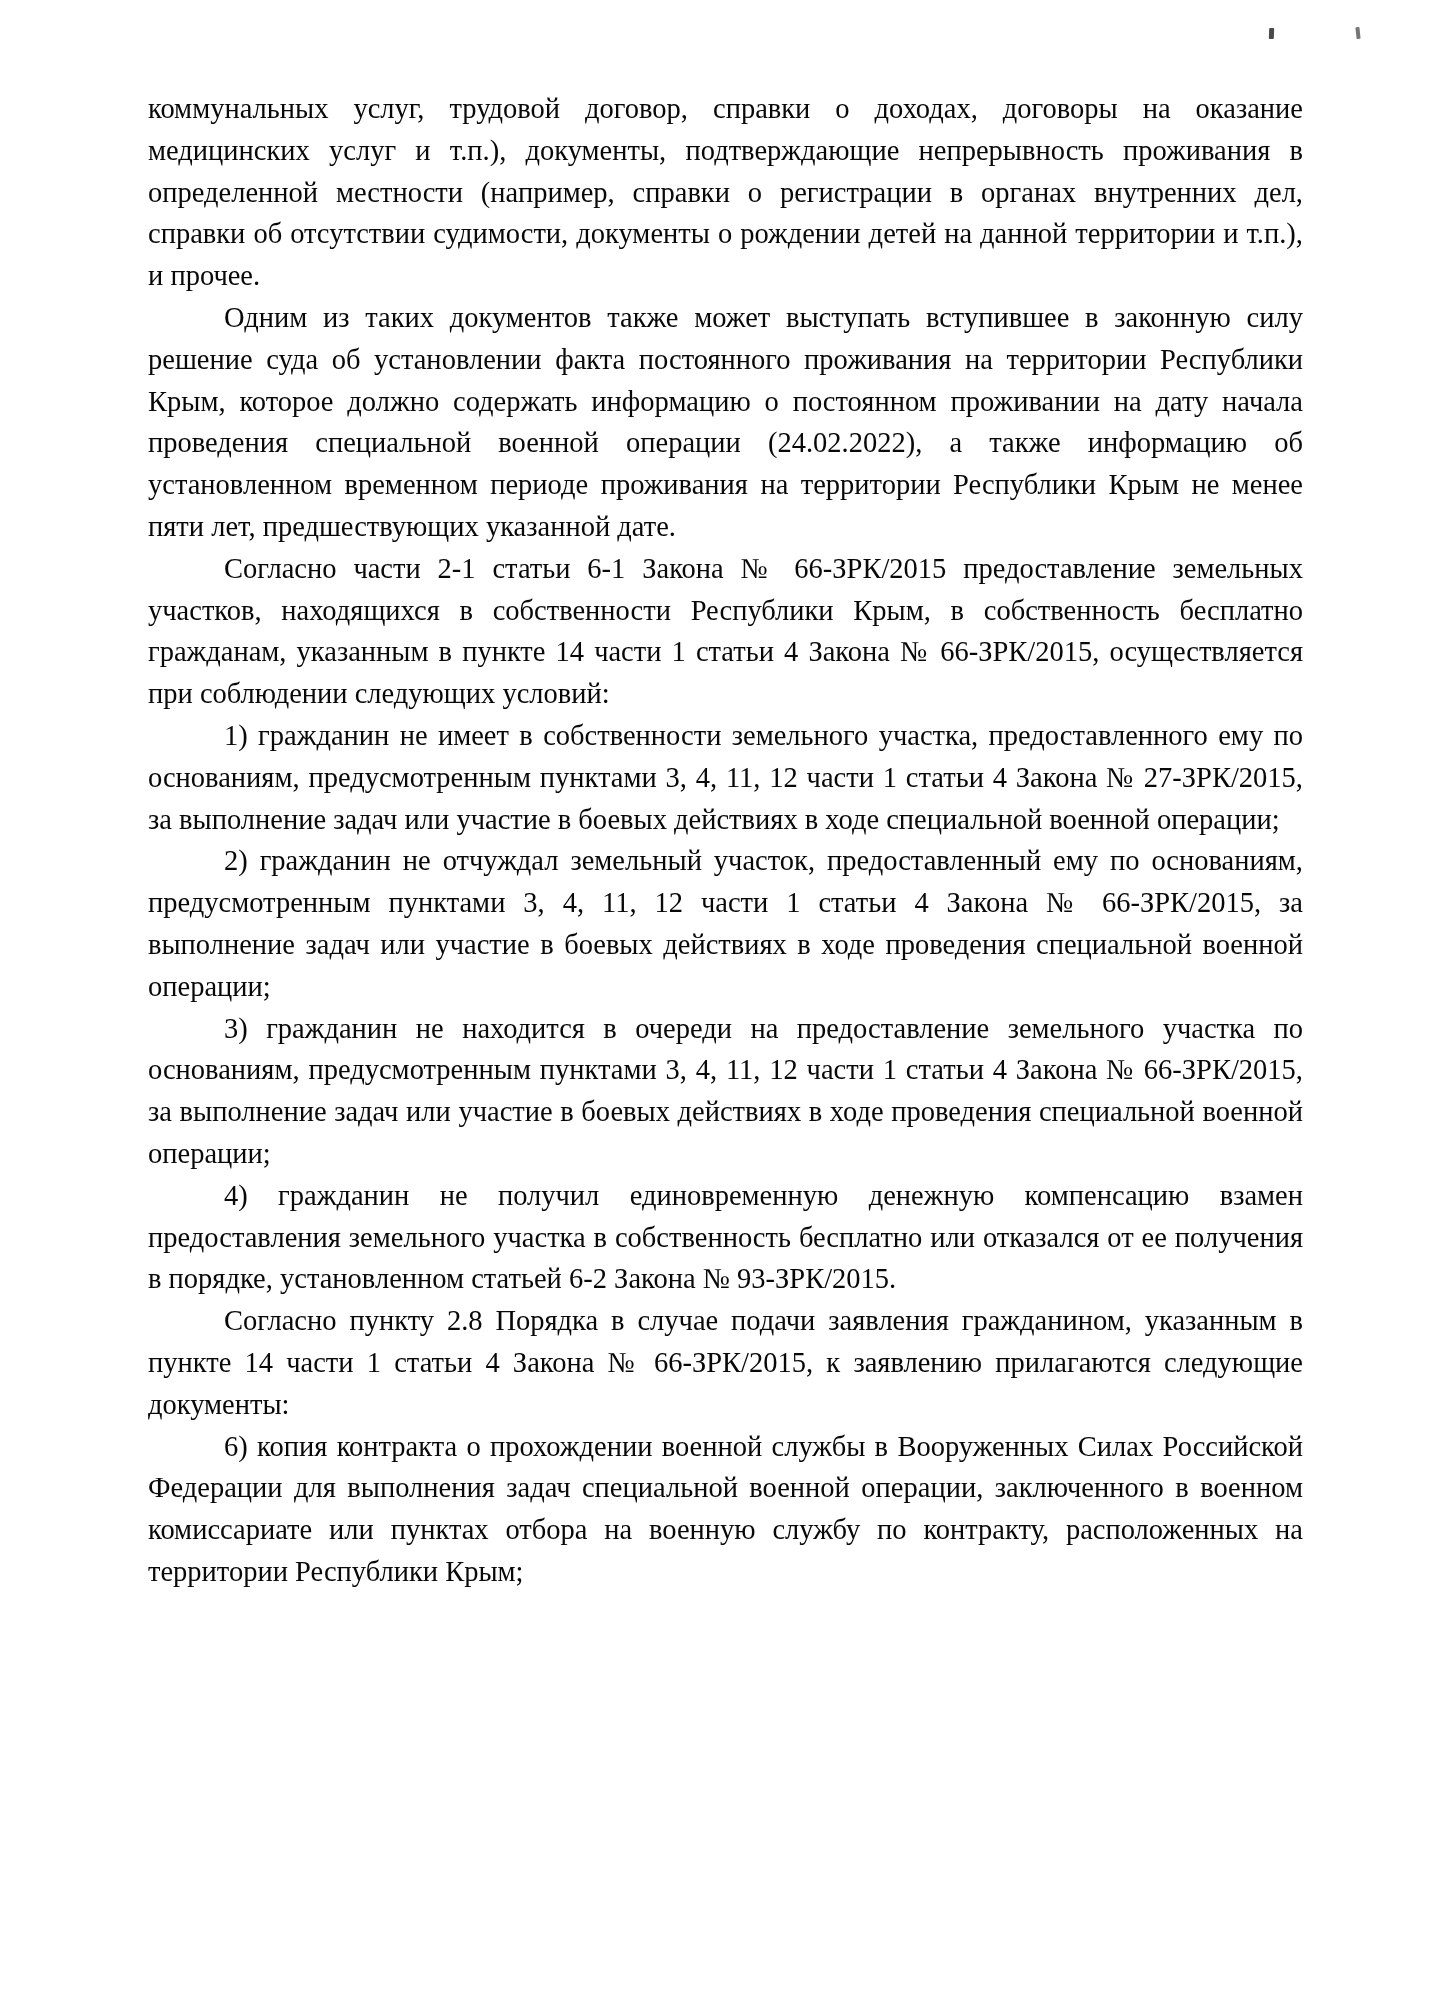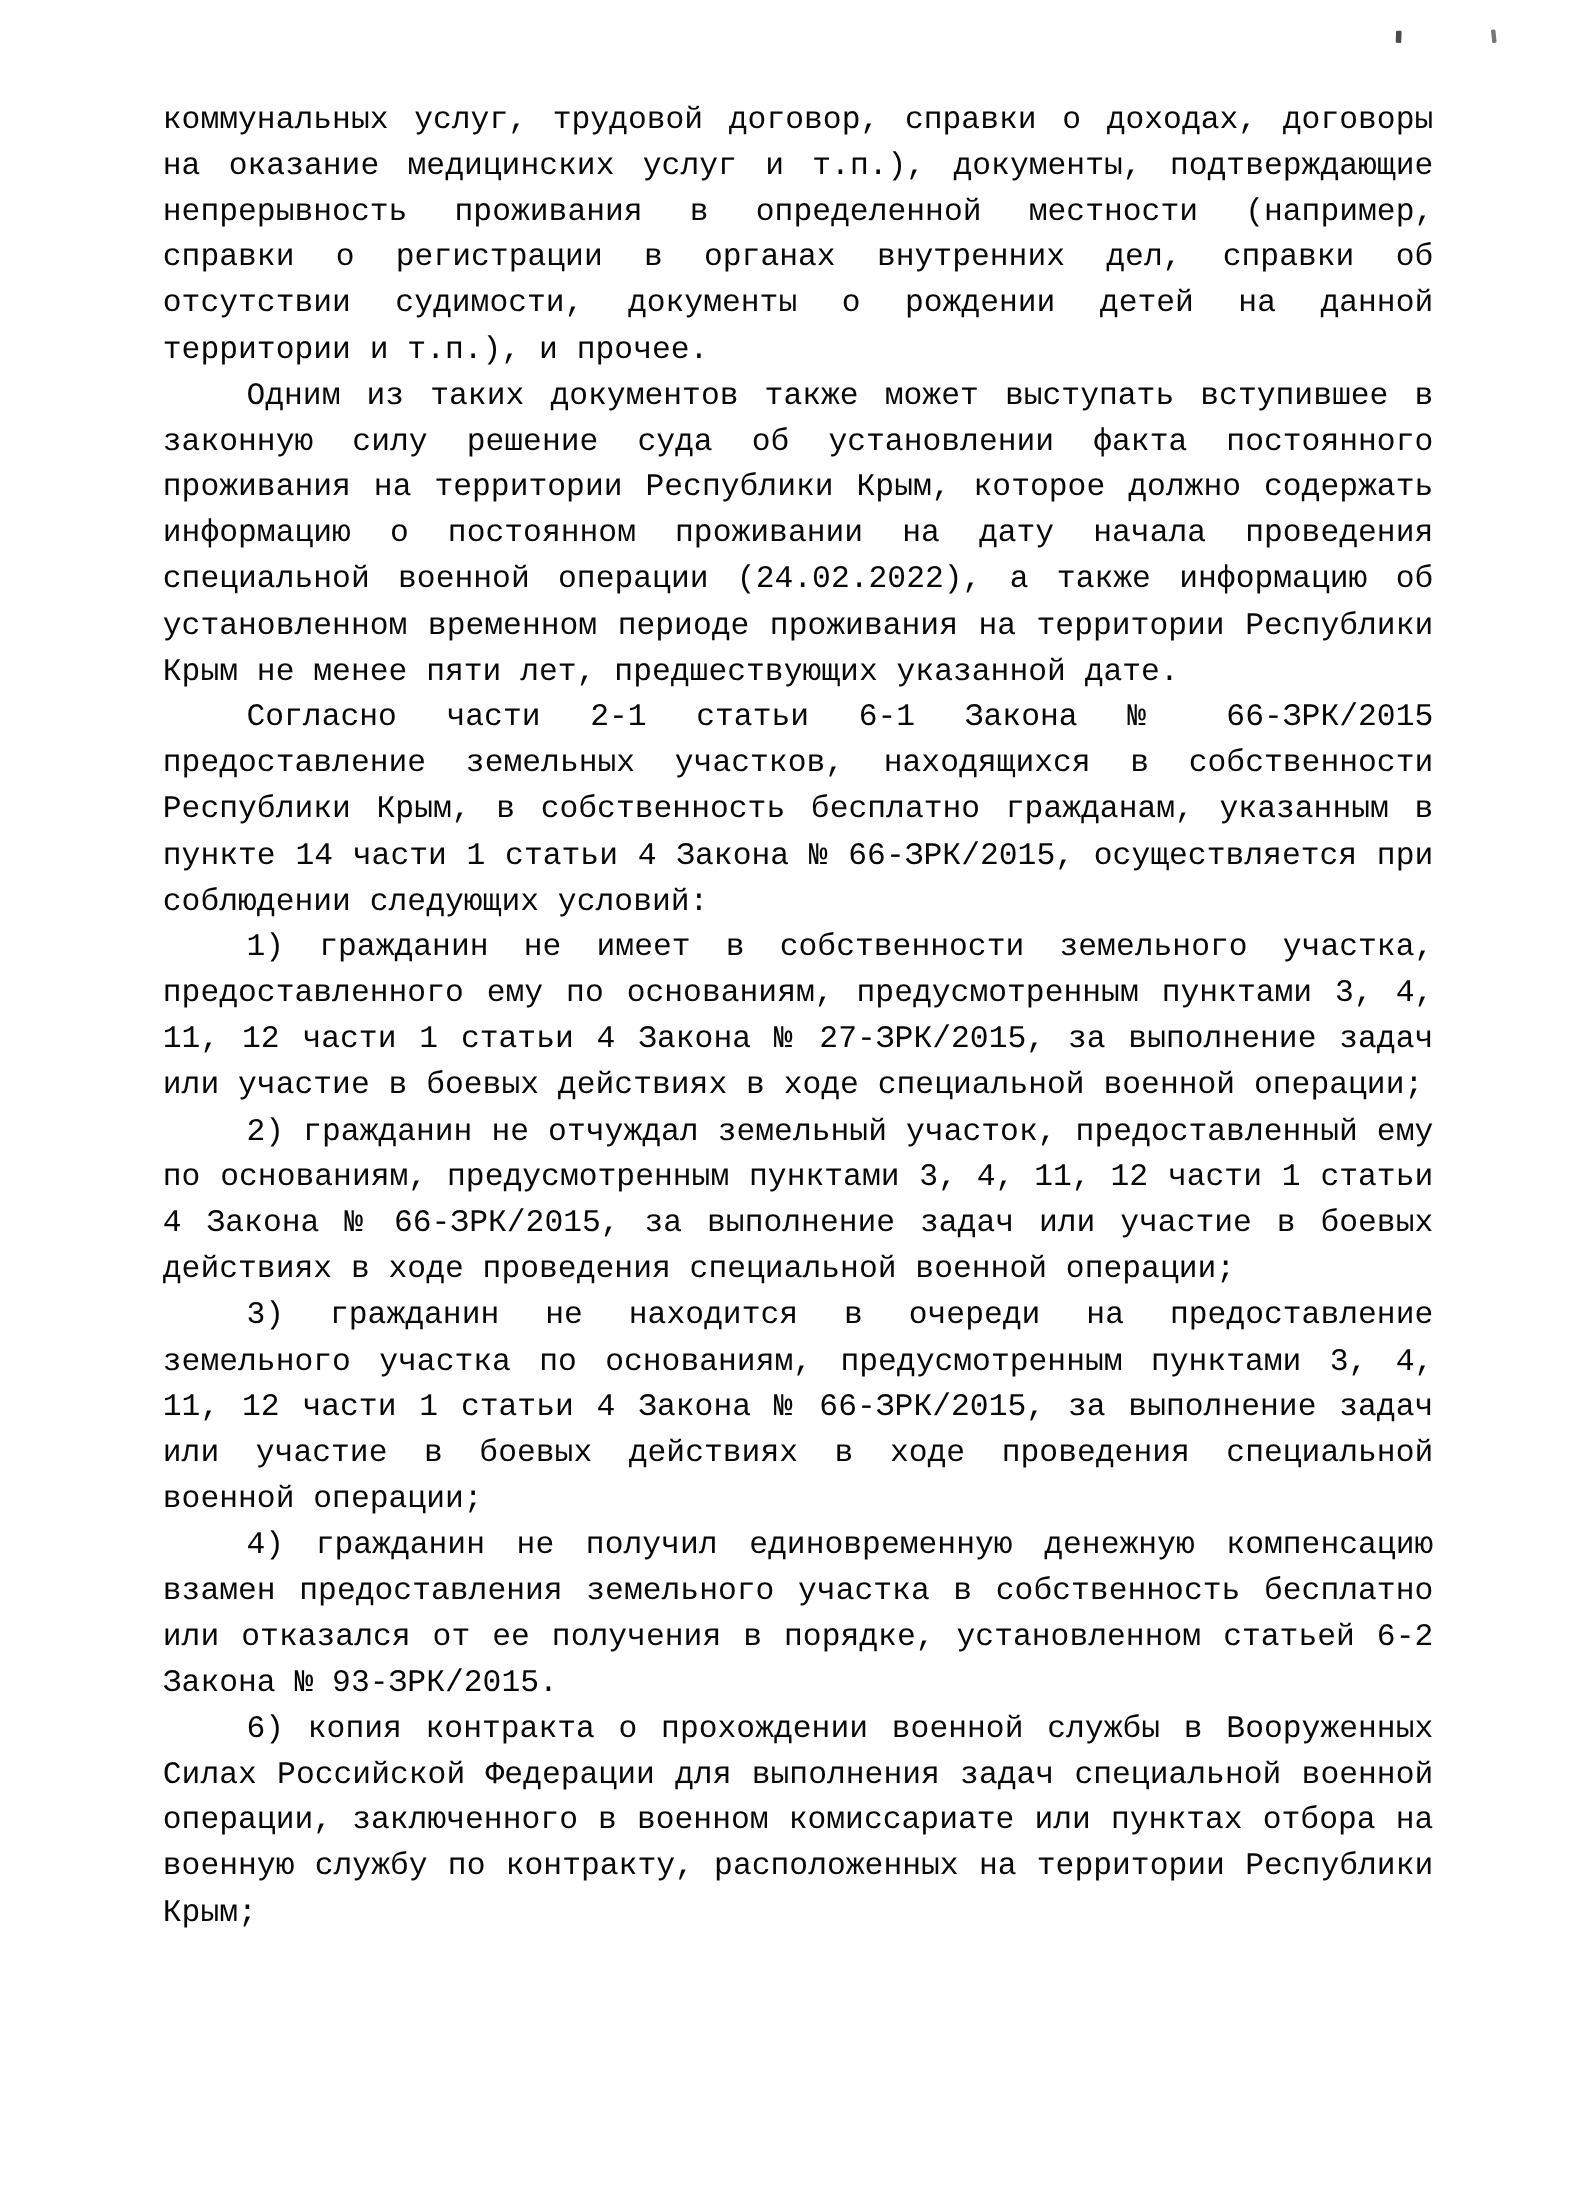--- a/index.html
+++ b/index.html
@@ -58,21 +58,20 @@
     color: #080808;
     text-align: justify;
     text-justify: inter-word;
     -webkit-font-smoothing: antialiased;
   }
   .para {
     margin: 0;
     text-align: justify;
     text-indent: 0;
     hyphens: none;
-    font-family: Liberation Mono, monospace;
   }
   .para.indent {
     text-indent: 76px;
   }
   
 </style>
 </head>
 <body>
 
 <div class="page">
@@ -91,20 +90,21 @@
     <p class="para indent">Согласно части 2-1 статьи 6-1 Закона № 66-ЗРК/2015 предоставление земельных участков, находящихся в собственности Республики Крым, в собственность бесплатно гражданам, указанным в пункте 14 части 1 статьи 4 Закона № 66-ЗРК/2015, осуществляется при соблюдении следующих условий:</p>
 
     <p class="para indent">1) гражданин не имеет в собственности земельного участка, предоставленного ему по основаниям, предусмотренным пунктами 3, 4, 11, 12 части 1 статьи 4 Закона № 27-ЗРК/2015, за выполнение задач или участие в боевых действиях в ходе специальной военной операции;</p>
 
     <p class="para indent">2) гражданин не отчуждал земельный участок, предоставленный ему по основаниям, предусмотренным пунктами 3, 4, 11, 12 части 1 статьи 4 Закона № 66-ЗРК/2015, за выполнение задач или участие в боевых действиях в ходе проведения специальной военной операции;</p>
 
     <p class="para indent">3) гражданин не находится в очереди на предоставление земельного участка по основаниям, предусмотренным пунктами 3, 4, 11, 12 части 1 статьи 4 Закона № 66-ЗРК/2015, за выполнение задач или участие в боевых действиях в ходе проведения специальной военной операции;</p>
 
     <p class="para indent">4) гражданин не получил единовременную денежную компенсацию взамен предоставления земельного участка в собственность бесплатно или отказался от ее получения в порядке, установленном статьей 6-2 Закона № 93-ЗРК/2015.</p>
 
+    <p class="para indent">Согласно пункту 2.8 Порядка в случае подачи заявления гражданином, указанным в пункте 14 части 1 статьи 4 Закона № 66-ЗРК/2015, к заявлению прилагаются следующие документы:</p>
 
 
 
 
     <p class="para indent">6) копия контракта о прохождении военной службы в Вооруженных Силах Российской Федерации для выполнения задач специальной военной операции, заключенного в военном комиссариате или пунктах отбора на военную службу по контракту, расположенных на территории Республики Крым;</p>
 
   </div>
 </div>
 
 </body></html>

